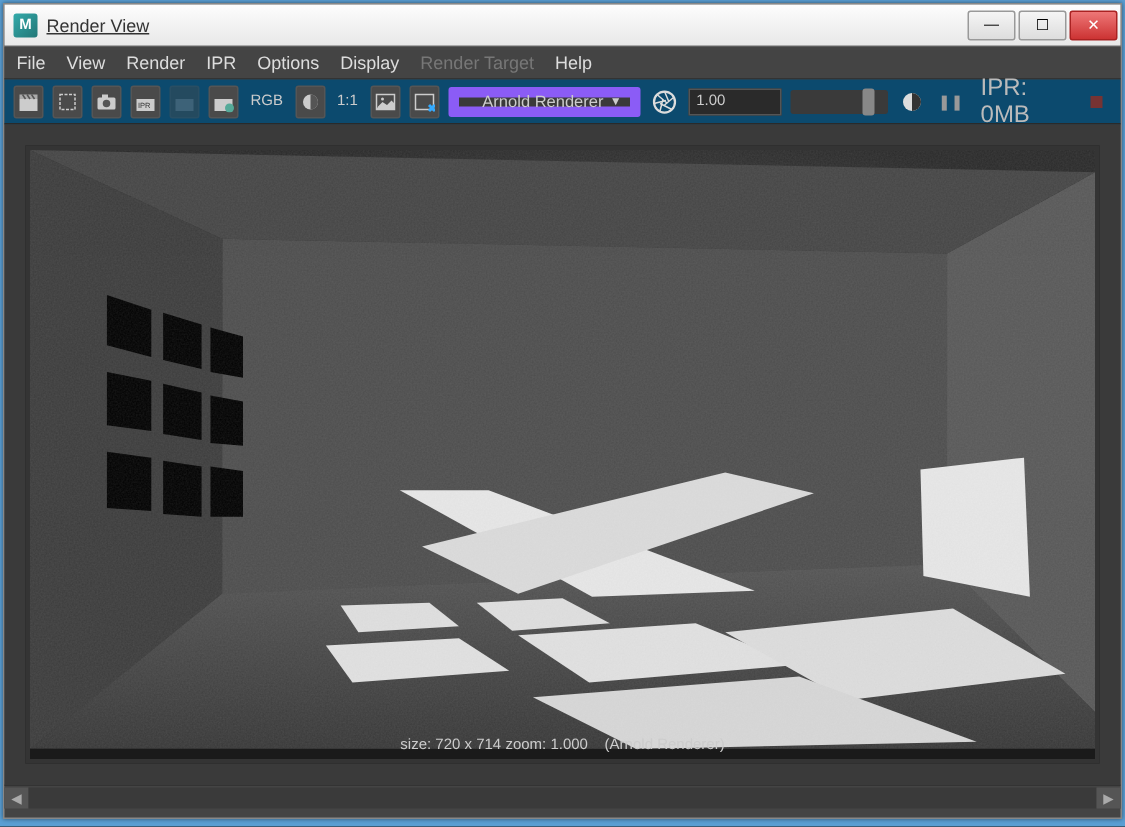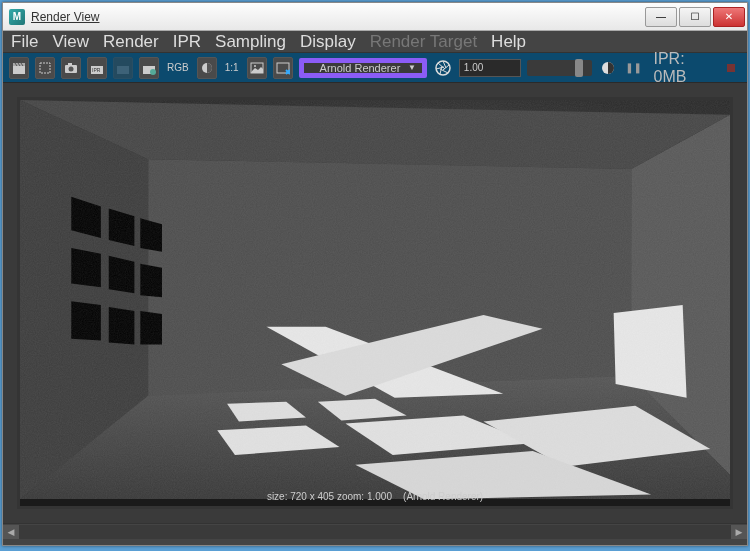--- a/index.html
+++ b/index.html
@@ -5,27 +5,27 @@
 * { margin: 0; padding: 0; box-sizing: border-box; font-family: "Segoe UI", Tahoma, sans-serif; }
 body { background: #5a9fd4; width: 750px; height: 551px; overflow: hidden; }
 .window { position: absolute; top: 2px; left: 2px; width: 746px; height: 544px; background: #444; border: 1px solid #888; box-shadow: 0 0 3px rgba(0,0,0,0.5); }
 .titlebar { height: 28px; background: linear-gradient(to bottom, #fdfdfd, #e8e8e8); display: flex; align-items: center; padding-left: 6px; border-bottom: 1px solid #aaa; }
 .titlebar .app-icon { width: 16px; height: 16px; background: linear-gradient(135deg,#3aa,#277); border-radius: 2px; margin-right: 6px; display:flex; align-items:center; justify-content:center; color:#fff; font-size:10px; font-weight:bold;}
 .titlebar .title { font-size: 12px; color: #333; flex: 1; text-decoration: underline; }
 .winbtns { display: flex; height: 20px; margin-right: 2px; }
 .winbtn { width: 32px; height: 20px; margin-left: 2px; border: 1px solid #999; background: linear-gradient(to bottom,#f5f5f5,#ddd); display:flex; align-items:center; justify-content:center; font-size:10px; border-radius:2px; cursor:pointer; }
 .winbtn.close { background: linear-gradient(to bottom,#e77,#c33); color:#fff; border-color:#a22; }
 .menubar { height: 22px; background: #444; display: flex; align-items: center; padding: 0 8px; gap: 14px; border-bottom: 1px solid #333; }
-.menubar .item { font-size: 17px; color: #ddd; cursor: pointer; }
+.menubar .item { font-size: 12px; color: #ddd; cursor: pointer; }
 .menubar .item.disabled { color: #777; }
 .toolbar { height: 30px; background: #0c4a6e; display: flex; align-items: center; padding: 0 6px; gap: 6px; border-bottom: 1px solid #2a2a2a; }
 .tbtn { width: 22px; height: 22px; background: #4a4a4a; border: 1px solid #555; display:flex; align-items:center; justify-content:center; color:#ccc; font-size:10px; border-radius:2px; cursor:pointer; }
 .tbtn.disabled { opacity: 0.4; cursor: default; }
 .tlabel { font-size: 10px; color: #ccc; padding: 0 2px; }
-.renderer-select { width: 138px; height: 20px; background: #3a3a3a; border: 5px solid #8b5cf6; color: #ccc; font-size: 11px; display:flex; align-items:center; padding:0 16px; position:relative; border-radius:2px; cursor:pointer; }
+.renderer-select { width: 138px; height: 20px; background: #3a3a3a; border: 7px solid #8b5cf6; color: #ccc; font-size: 11px; display:flex; align-items:center; padding:0 16px; position:relative; border-radius:2px; cursor:pointer; }
 .renderer-select .caret { position:absolute; right:6px; font-size:8px; }
 .exposure { width: 68px; height: 18px; background: #2a2a2a; border: 1px solid #555; color:#ccc; font-size:10px; display:flex; align-items:center; padding:0 4px; }
 .slider { width: 72px; height: 16px; background: #3a3a3a; position:relative; border-radius:2px; }
 .slider .thumb { position:absolute; top:-1px; left:48px; width:8px; height:18px; background:#888; border-radius:2px; }
 .ipr-size { font-size: 16px; color: #bbb; margin-left: 4px; }
 .viewport-wrap { position: relative; height: 440px; background: #3a3a3a; padding: 14px; }
 .viewport { width: 100%; height: 100%; background: #1a1a1a; position: relative; overflow:hidden; border: 3px solid #343434; }
 .render-img { position:absolute; inset:0; }
 .info-overlay { position:absolute; bottom: 2px; left:0; right:0; text-align:center; font-size: 10px; color:#ccc; line-height:14px; }
 .scrollbar-h { height: 16px; background: #444; border-top:1px solid #333; display:flex; align-items:center; }
@@ -52,21 +52,21 @@
           <span>✕</span>
         </div>
     </div>
   </div>
 
   <div class="menubar">
     <div class="item">File</div>
     <div class="item">View</div>
     <div class="item">Render</div>
     <div class="item">IPR</div>
-    <div class="item">Sampling</div>
+    <div class="item">Options</div>
     <div class="item">Display</div>
     <div class="item disabled">Render Target</div>
     <div class="item">Help</div>
   </div>
 
   <div class="toolbar">
     <div class="tbtn">
       <svg width="14" height="14">
           <rect x="1" y="5" width="12" height="8" fill="#ccc"></rect>
           <rect x="1" y="2" width="12" height="3" fill="#aaa"></rect>
@@ -207,21 +207,21 @@
         <polygon points="302,306 360,303 392,320 326,325" fill="#e0e0e0"></polygon>
         <polygon points="200,335 290,330 324,352 218,360" fill="#e2e2e2"></polygon>
         <polygon points="330,328 450,320 520,348 378,360" fill="#e2e2e2"></polygon>
         <polygon points="470,326 624,310 700,354 552,372" fill="#dedede"></polygon>
         <polygon points="340,370 520,356 640,400 410,405" fill="#d8d8d8"></polygon>
 
         <rect width="720" height="405" filter="url(#noise)" opacity="0.55"></rect>
       </svg>
       <div class="info-overlay">
         <div>
-          <span>size: 720 x 405 zoom: 1.000</span>&nbsp;&nbsp;&nbsp;
+          <span>size: 720 x 714 zoom: 1.000</span>&nbsp;&nbsp;&nbsp;
           <span>(Arnold Renderer)</span>
         </div>
       </div>
     </div>
   </div>
 
   <div class="scrollbar-h">
     <div class="lbtn">
         <span>◀</span>
       </div>

